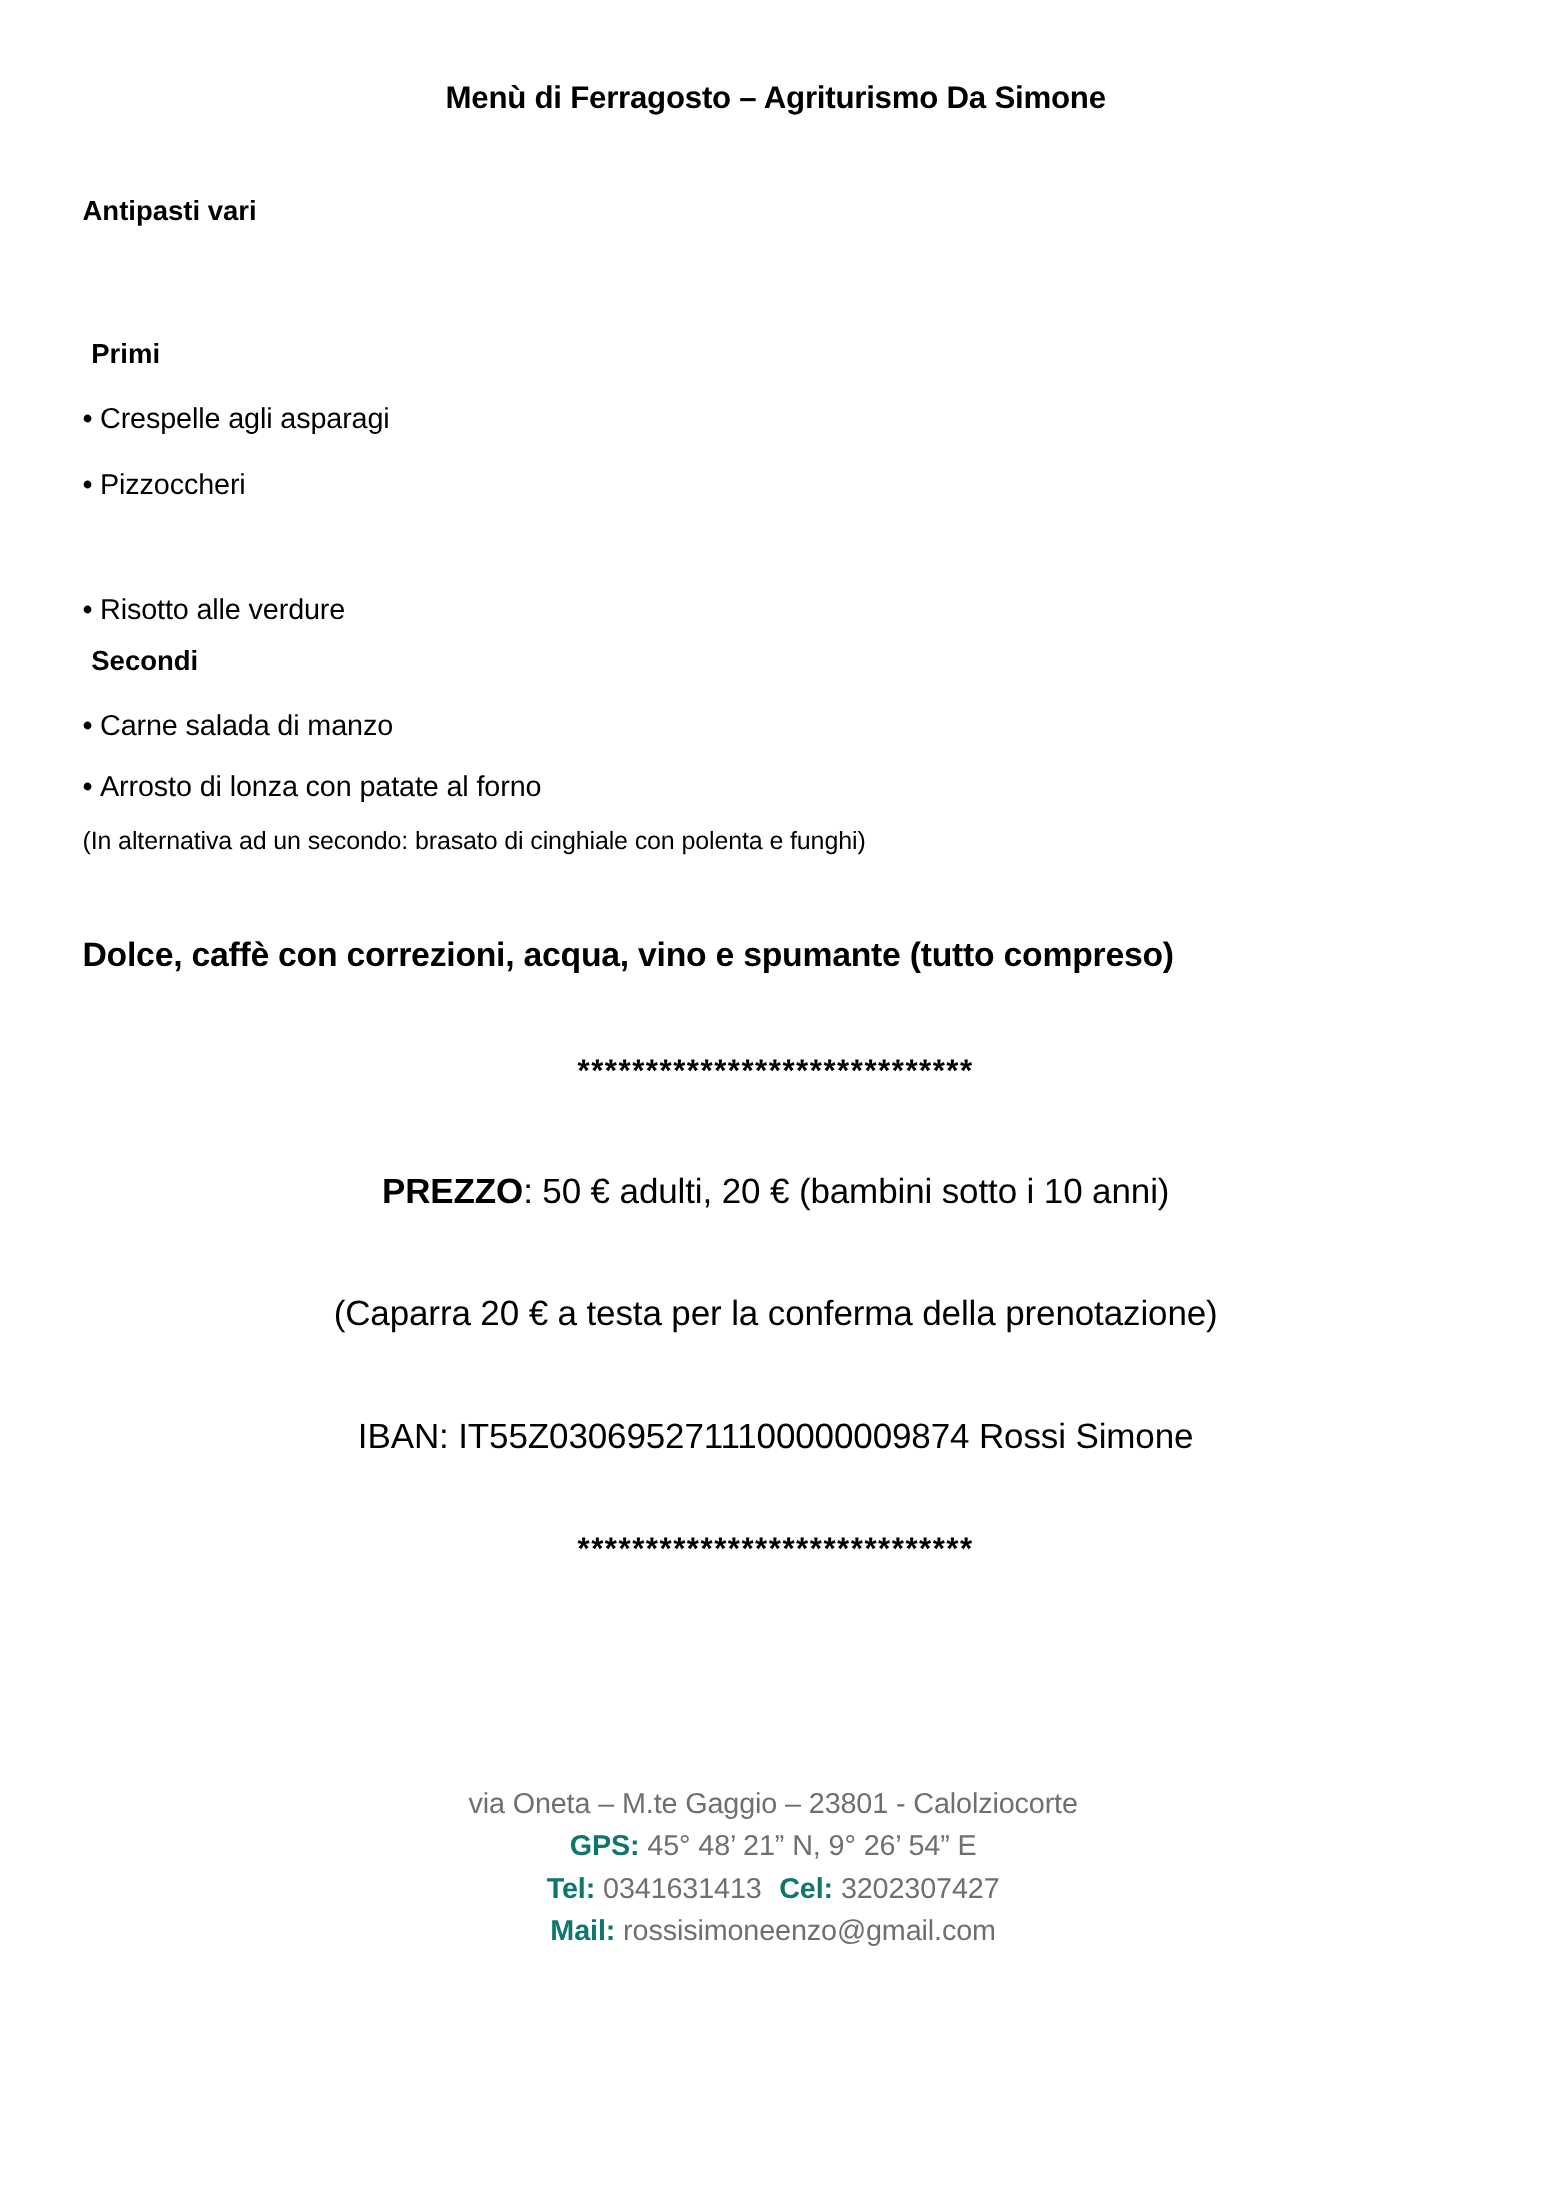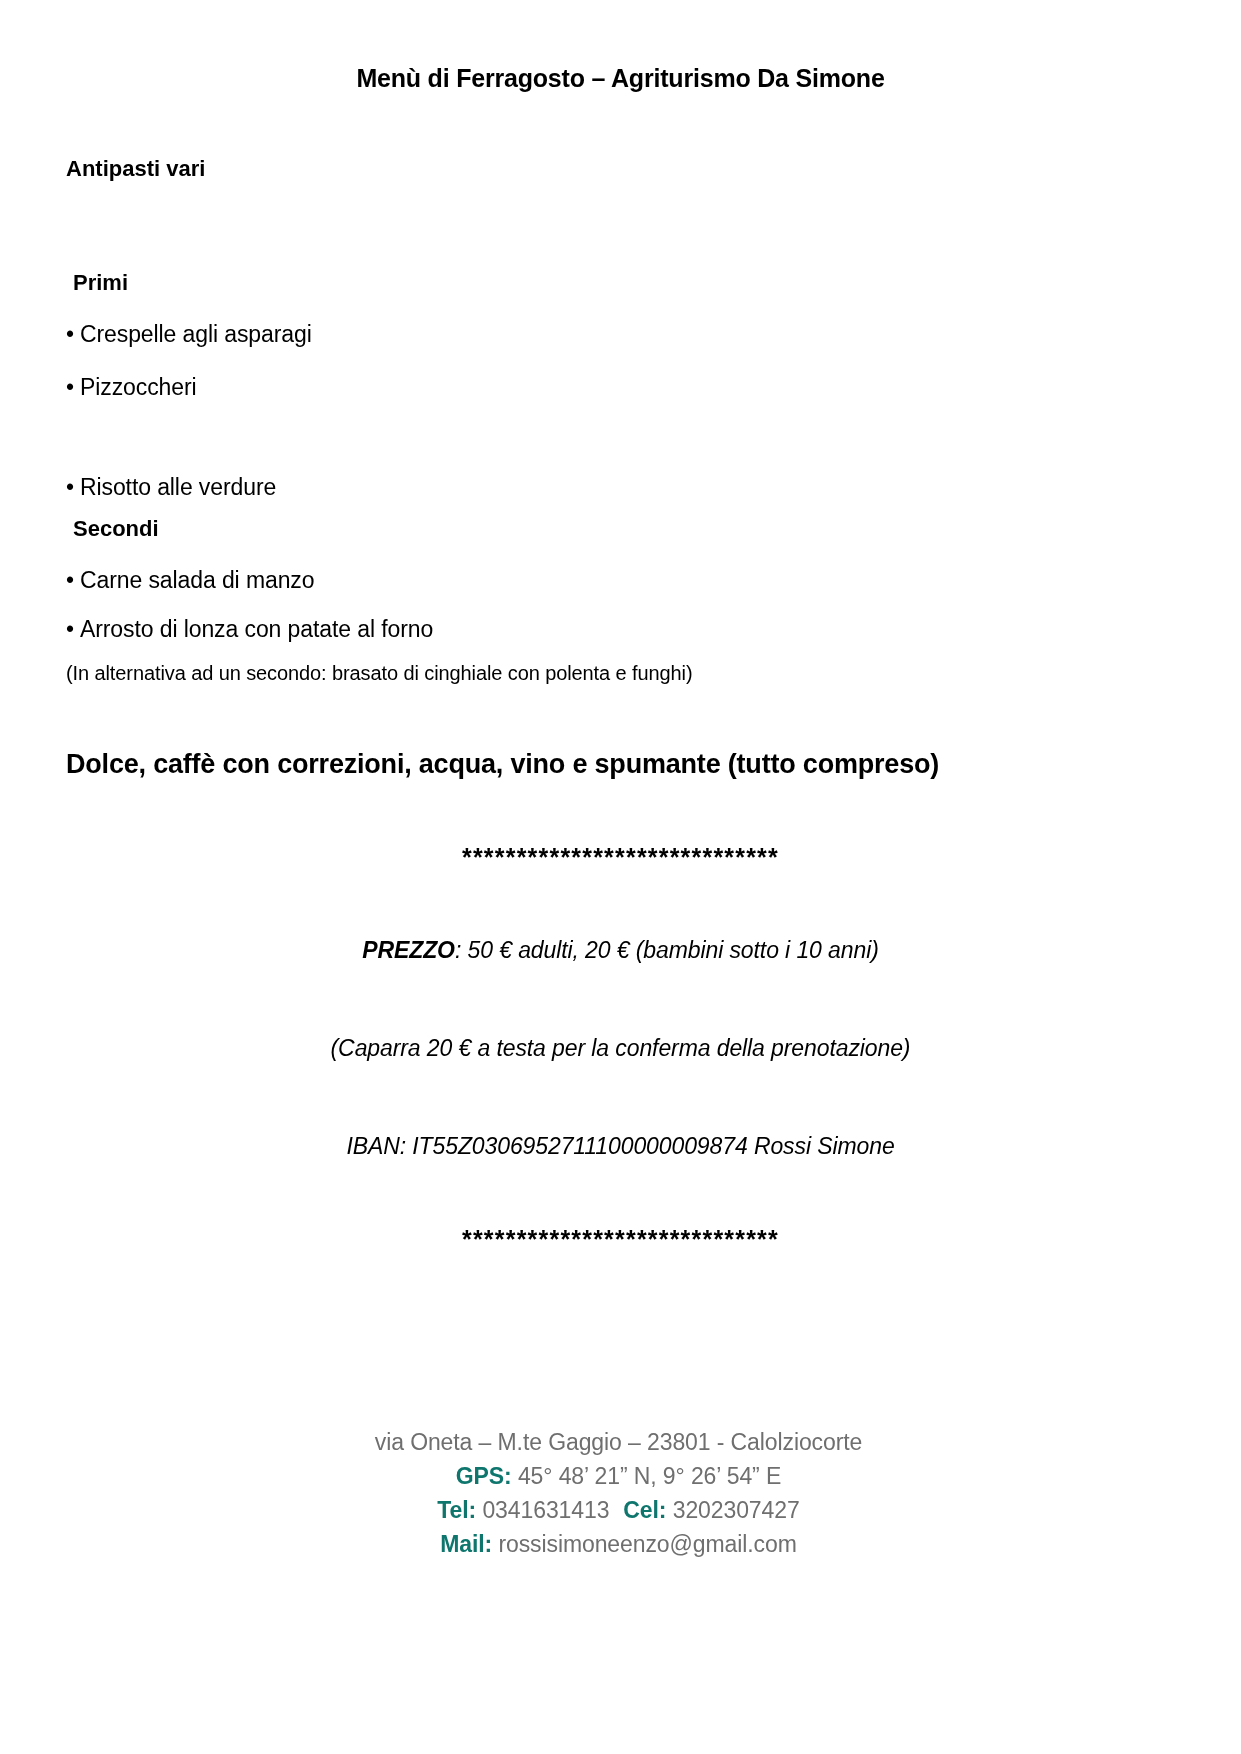--- a/index.html
+++ b/index.html
@@ -88,24 +88,23 @@
     right: 0;
     text-align: center;
     white-space: nowrap;
   }
   .stars {
     font-size: 25px;
     font-weight: bold;
     letter-spacing: 1.2px;
   }
   .price-line, .deposit-line, .iban-line {
-    font-size: 23px;
+    font-size: 28px;
     font-weight: normal;
     letter-spacing: -0.1px;
-    font-style: italic;
   }
   .price-line b { font-weight: bold; }
 
   
   .footer {
     position: absolute;
     left: 0;
     right: 4px;
     top: 1425px;
     text-align: center;

